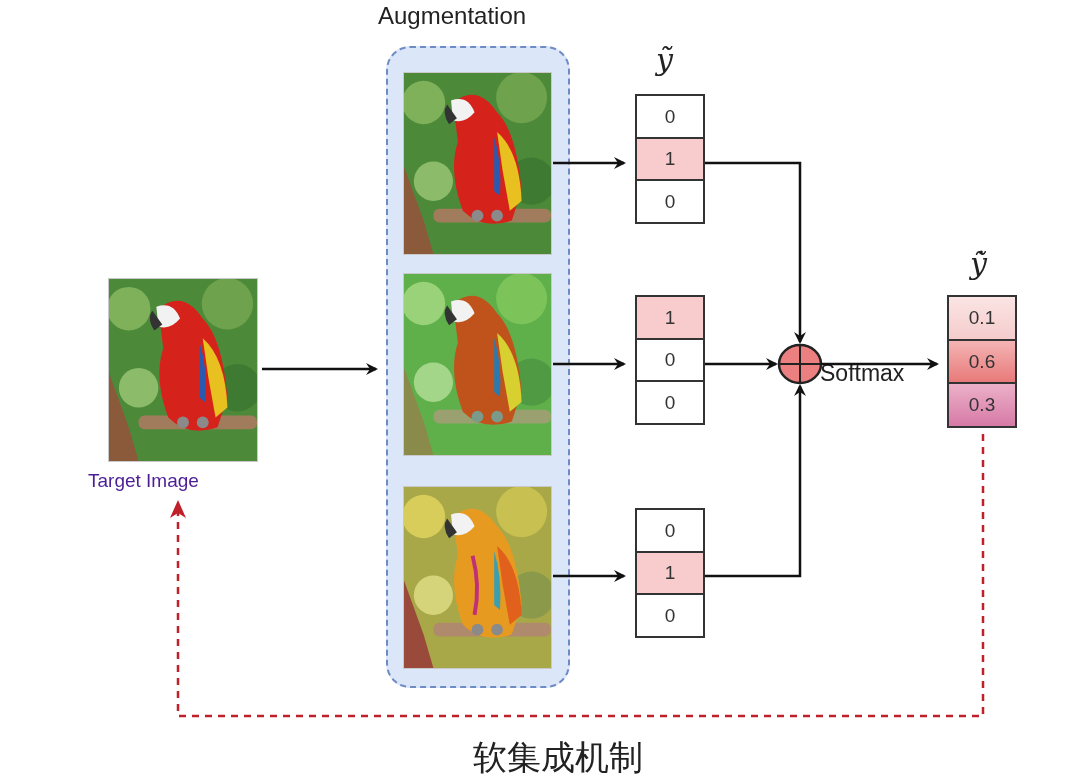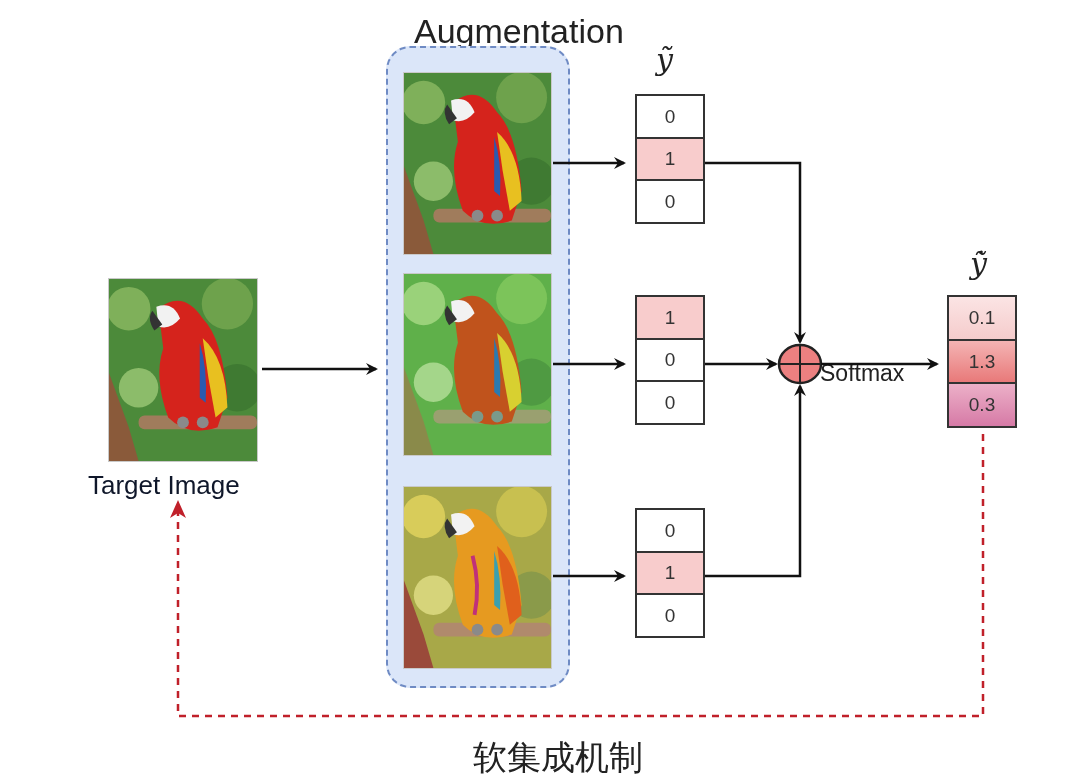--- a/index.html
+++ b/index.html
@@ -1,31 +1,31 @@
 <!DOCTYPE html>
 <html><head>
 <meta charset="utf-8">
 <style>
   html, body { margin:0; padding:0; background:#ffffff; }
   body { width:1080px; height:784px; position:relative; overflow:hidden;
          font-family:"Liberation Sans", sans-serif; color:#222; }
   .abs { position:absolute; }
   svg.lines { position:absolute; left:0; top:0; width:1080px; height:784px; overflow:visible; }
-  .aug-title { left:378px; top:12px; font-size:34px; color:#222;margin-left:36px; }
+  .aug-title { left:378px; top:2px; font-size:24px; color:#222; }
   .aug-panel { left:386px; top:46px; width:184px; height:642px; background:#dbe6f9;
                border:2.5px dashed #6f8bc4; border-radius:24px; box-sizing:border-box; }
   .photo { position:absolute; overflow:hidden; border:1px solid #c9c9c9; box-sizing:border-box; }
   .photo svg { width:100%; height:100%; display:block; }
   .vec { position:absolute; width:70px; }
   .cell { height:45px; border:2.5px solid #333; box-sizing:border-box; margin-top:-2.5px;
           display:flex; align-items:center; justify-content:center; font-size:19px; color:#333; background:#fff; }
   .cell:first-child { margin-top:0; }
   .cell.hot { background:#f8cccc; }
   .label-y { position:absolute; font-family:"DejaVu Serif", serif; font-style:italic; font-size:30px; color:#222; }
-  .target-label { left:88px; top:470px; font-size:26px; color:#0f172a; }
+  .target-label { left:88px; top:470px; font-size:19px; color:#4c1d95; }
   .softmax-label { left:820px; top:320px; font-size:23px; color:#222;margin-top:40px; }
   .caption { left:18px; width:1080px; top:735px; text-align:center; font-size:34px;
              font-family:"DejaVu Serif", serif; color:#222; }
   .out-cell { height:46px; border:2.5px solid #333; box-sizing:border-box; margin-top:-2.5px;
               display:flex; align-items:center; justify-content:center; font-size:19px; color:#333; }
   .out-cell:first-child { margin-top:0; }
 </style>
 </head>
 <body>
 
@@ -126,21 +126,21 @@
   <div class="cell hot">1</div>
   <div class="cell">0</div>
 </div>
 
 <div class="label-y" style="left:970px;top:246px;">
   <span>ẏ̃</span>
 </div>
 
 <div class="vec" style="left:947px;top:295px;">
   <div class="out-cell" style="background:linear-gradient(#fbe4e4,#f5cccc);">0.1</div>
-  <div class="out-cell" style="background:linear-gradient(#f4b4b4,#e87878);">1.3</div>
+  <div class="out-cell" style="background:linear-gradient(#f4b4b4,#e87878);">0.6</div>
   <div class="out-cell" style="background:linear-gradient(#ecb0c8,#d67aa6);">0.3</div>
 </div>
 
 <div class="abs softmax-label">Softmax</div>
 
 <svg class="lines" viewBox="0 0 1080 784">
   <defs>
     <marker id="ah" markerWidth="12" markerHeight="12" refX="10" refY="6" orient="auto" markerUnits="userSpaceOnUse">
       <path d="M0,0 L12,6 L0,12 L4,6 Z" fill="#111"></path>
     </marker>

